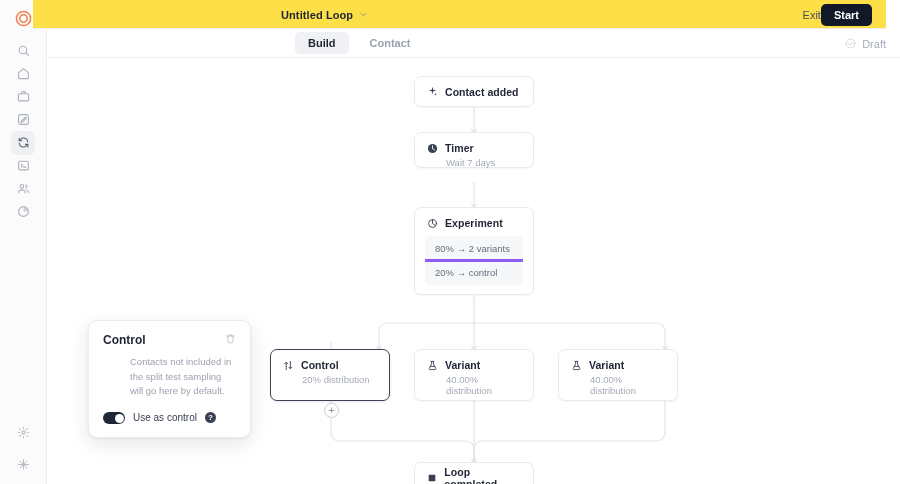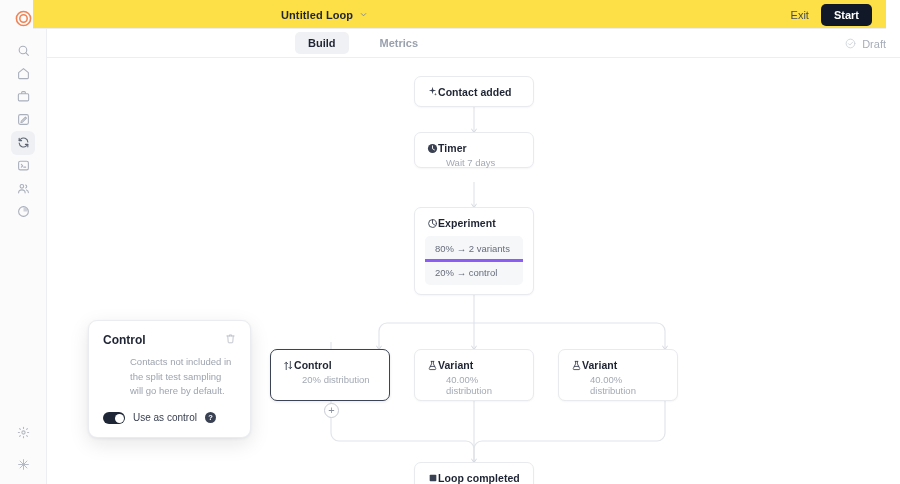--- a/index.html
+++ b/index.html
@@ -40,38 +40,38 @@
     background: #fde047;
     border-bottom: 1px solid #eceef1;
     display: flex; align-items: center;
   }
   .loop-title-wrap {
     position: absolute; left: 248px; top: 0; height: 29px;
     display: flex; align-items: center; gap: 6px;
   }
   .loop-title { font-size: 11px; font-weight: bold; color: #1e2433; letter-spacing: 0.1px; }
   .chev { color: #7d8492; display: flex; align-items: center; }
-  .header-right { position: absolute; right: 14px; top: 0; height: 29px; display: flex; align-items: center; gap: 12px; }
+  .header-right { position: absolute; right: 14px; top: 0; height: 29px; display: flex; align-items: center; gap: 0; }
   .exit-btn { font-size: 11px; color: #454c5c; font-weight: normal; background: none; border: none; cursor: pointer; font-family: inherit; }
   .start-btn {
     background: #111827; color: #ffffff;
     font-size: 11px; font-weight: bold;
     border: none; border-radius: 5px;
     padding: 5px 13px; cursor: pointer;
     font-family: inherit;
   }
 
   
   .tabbar {
     position: absolute; left: 47px; top: 29px;
     width: 853px; height: 29px;
     background: #ffffff;
     border-bottom: 1px solid #eceef1;
   }
-  .tabs { position: absolute; left: 248px; top: 3px; display: flex; gap: 18px; align-items:center; }
+  .tabs { position: absolute; left: 248px; top: 3px; display: flex; gap: 8px; align-items:center; }
   .tab {
     font-size: 11px; font-weight: bold;
     padding: 5px 13px; border-radius: 5px;
     color: #9aa1ae; cursor: pointer;
     background: transparent;
   }
   .tab.active { background: #f0f1f4; color: #1e2433; }
   .status {
     position: absolute; right: 14px; top: 0; height: 29px;
     display: flex; align-items: center; gap: 6px;
@@ -90,21 +90,21 @@
 
   
   .node {
     position: absolute;
     background: #ffffff;
     border: 1px solid #e8eaee;
     border-radius: 7px;
     box-shadow: 0 1px 2px rgba(16,24,40,0.04);
   }
   .node.selected { border: 1.5px solid #3c4354; box-shadow: 0 1px 3px rgba(16,24,40,0.10); }
-  .node-head { display: flex; align-items: center; gap: 0; padding: 9px 12px 0 12px; }
+  .node-head { display: flex; align-items: center; gap: 7px; padding: 9px 12px 0 12px; }
   .node-head.single { padding: 0 12px; height: 100%; align-items: center; }
   .node-icon { display: flex; align-items: center; justify-content: center; color: #3a4152; width: 11px; height: 11px; }
   .node-title { font-size: 10.5px; font-weight: bold; color: #1e2433; letter-spacing: 0.05px; }
   .node-sub { font-size: 9.5px; color: #a3a9b5; padding: 3px 12px 0 31px; }
 
   .exp-rows { margin: 7px 10px 10px 10px; background: #f6f7f9; border-radius: 5px; padding: 2px 0; }
   .exp-row { font-size: 9.5px; color: #666d7b; padding: 5px 10px; }
   .exp-row + .exp-row { border-top: 3px solid #8b5cf6; }
 
   .plus-btn {
@@ -265,21 +265,21 @@
     </div>
     <div class="header-right">
       <button class="exit-btn">Exit</button>
       <button class="start-btn">Start</button>
     </div>
   </div>
 
   <div class="tabbar">
     <div class="tabs">
       <div class="tab active">Build</div>
-      <div class="tab">Metrics</div>
+      <div class="tab">Contact</div>
     </div>
     <div class="status">
       <span class="status-check">
         <svg width="11" height="11" viewBox="0 0 24 24" fill="none" stroke="currentColor" stroke-width="2" stroke-linecap="round" stroke-linejoin="round">
           <circle cx="12" cy="12" r="9.5"></circle>
             <polyline points="7.5 12.3 10.6 15.4 16.5 9.2"></polyline>
         </svg>
       </span>
       <span>Draft</span>
     </div>

